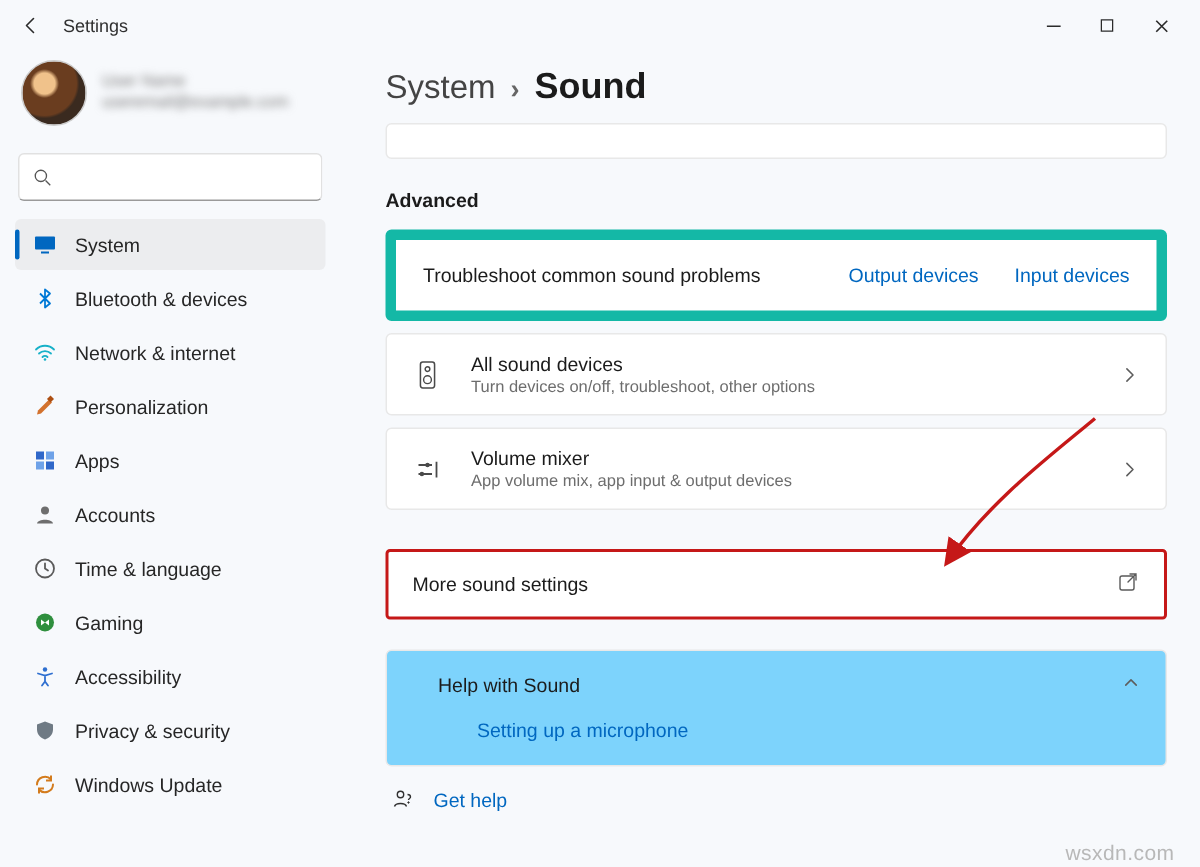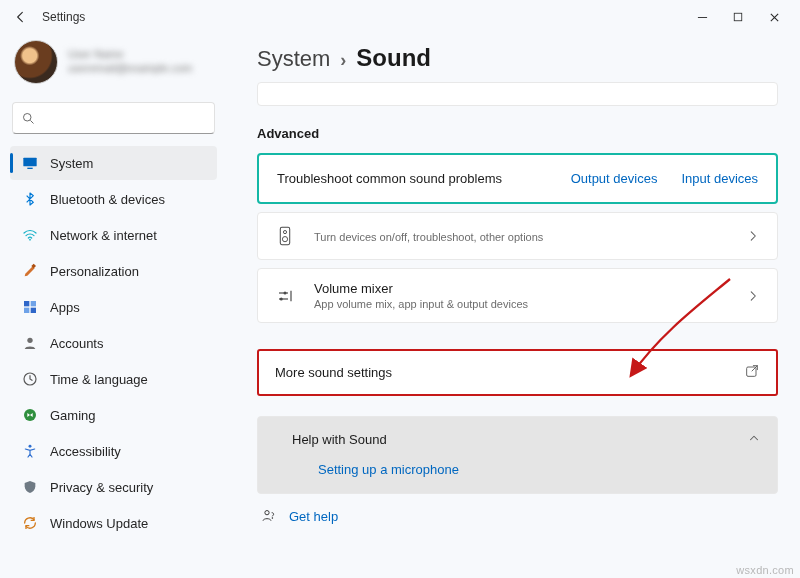--- a/index.html
+++ b/index.html
@@ -119,42 +119,42 @@
   }
   .card .icon-slot {
     width:22px; display:flex; align-items:center; justify-content:center;
   }
   .card .icon-slot svg { width:18px; height:22px; }
   .card .texts { flex:1; }
   .card .title-line { font-size:13px; color:#1b1b1b; }
   .card .sub-line { font-size:11px; color:#6d6d6d; margin-top:2px;}
   .card .chev-right { width:16px; color:#5d5d5d; display:flex; align-items:center; justify-content:center;}
   .troubleshoot-card {
-    background:#fff; border:2px solid #14b8a6; border-radius:4px;
+    background:#fff; border:7px solid #14b8a6; border-radius:4px;
     padding: 16px 18px;
     display:flex; align-items:center;
     margin-bottom: 8px;
   }
   .troubleshoot-card .tt { flex:1; font-size:13px; }
   .troubleshoot-card .link {
     color:#0067c0; font-size:13px; margin-left:24px;
   }
   .highlight {
     border: 2px solid #c51818;
     border-radius:3px;
     background:#fff;
     padding: 12px 16px;
     display:flex; align-items:center;
     margin-top: 26px;
     margin-bottom: 20px;
   }
   .highlight .title-line { flex:1; font-size:13px; }
   .highlight .ext-icon svg{ width:16px; height:16px; }
   .help-card {
-    background:#e5e5e5; border:1px solid #e8e8e8; border-radius:4px;
+    background:#7dd3fc; border:1px solid #e8e8e8; border-radius:4px;
     margin-top: 6px;
   }
   .help-head {
     display:flex; align-items:center; gap:18px;
     padding:14px 16px;
   }
   .help-sub {
     margin: 0 20px 16px 60px;
     color:#0067c0; font-size:13px;
   }
@@ -168,22 +168,22 @@
     color:#0067c0; font-size:13px;
   }
   .footer-links .fl svg { width:16px; height:16px; stroke:#303030; fill:none;}
   .arrow-annot {
     position:absolute;
     top: 240px; left:395px;
     pointer-events:none;
   }
   .arrow-annot svg { width:120px; height:110px; }
   .watermark {
-    position:absolute; right:6px; bottom:2px;
-    font-size:11px; color:#b8b8b8; letter-spacing:.3px;
+    position:absolute; right:17px; bottom:2px;
+    font-size:14px; color:#b8b8b8; letter-spacing:.3px;
   }
 </style>
 </head>
 <body>
 
 <div class="titlebar">
   <div class="back">
     <svg viewBox="0 0 24 24" width="16" height="16">
         <path d="M14 5l-7 7 7 7" stroke="#2b2b2b" stroke-width="1.6" fill="none" stroke-linecap="round" stroke-linejoin="round"></path>
       </svg>
@@ -348,20 +348,21 @@
 
     <div class="card">
       <div class="icon-slot">
         <svg viewBox="0 0 20 28">
             <rect x="4" y="3" width="12" height="22" rx="2" fill="none" stroke="#4a4a4a" stroke-width="1.3"></rect>
             <circle cx="10" cy="9" r="2" fill="none" stroke="#4a4a4a" stroke-width="1.2"></circle>
             <circle cx="10" cy="18" r="3.3" fill="none" stroke="#4a4a4a" stroke-width="1.2"></circle>
           </svg>
       </div>
       <div class="texts">
+        <div class="title-line">All sound devices</div>
         <div class="sub-line">Turn devices on/off, troubleshoot, other options</div>
       </div>
       <div class="chev-right">
         <svg viewBox="0 0 24 24" width="14" height="14">
             <path d="M9 5l7 7-7 7" stroke="#5d5d5d" stroke-width="1.8" fill="none" stroke-linecap="round" stroke-linejoin="round"></path>
           </svg>
       </div>
     </div>
 
     <div class="card">

